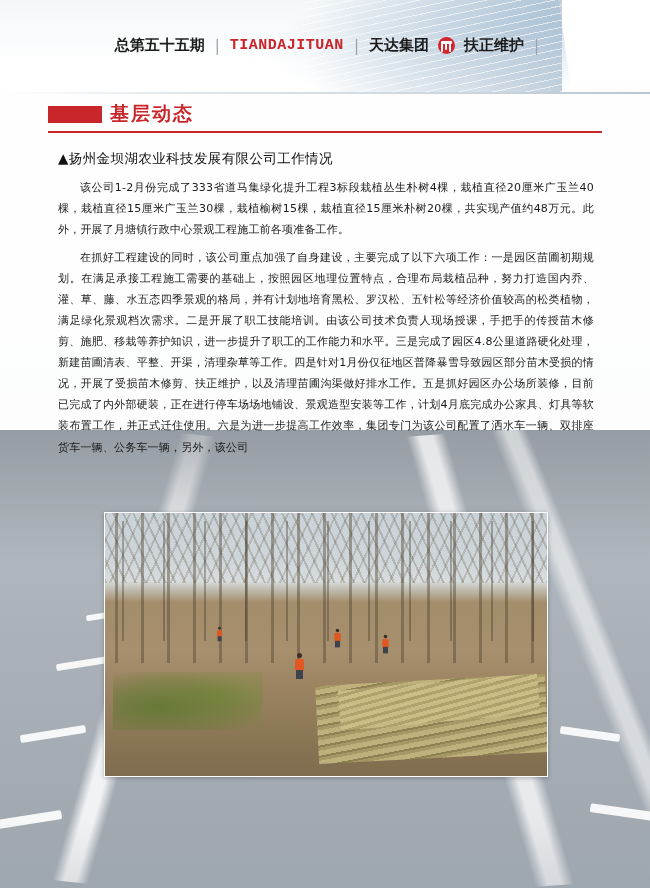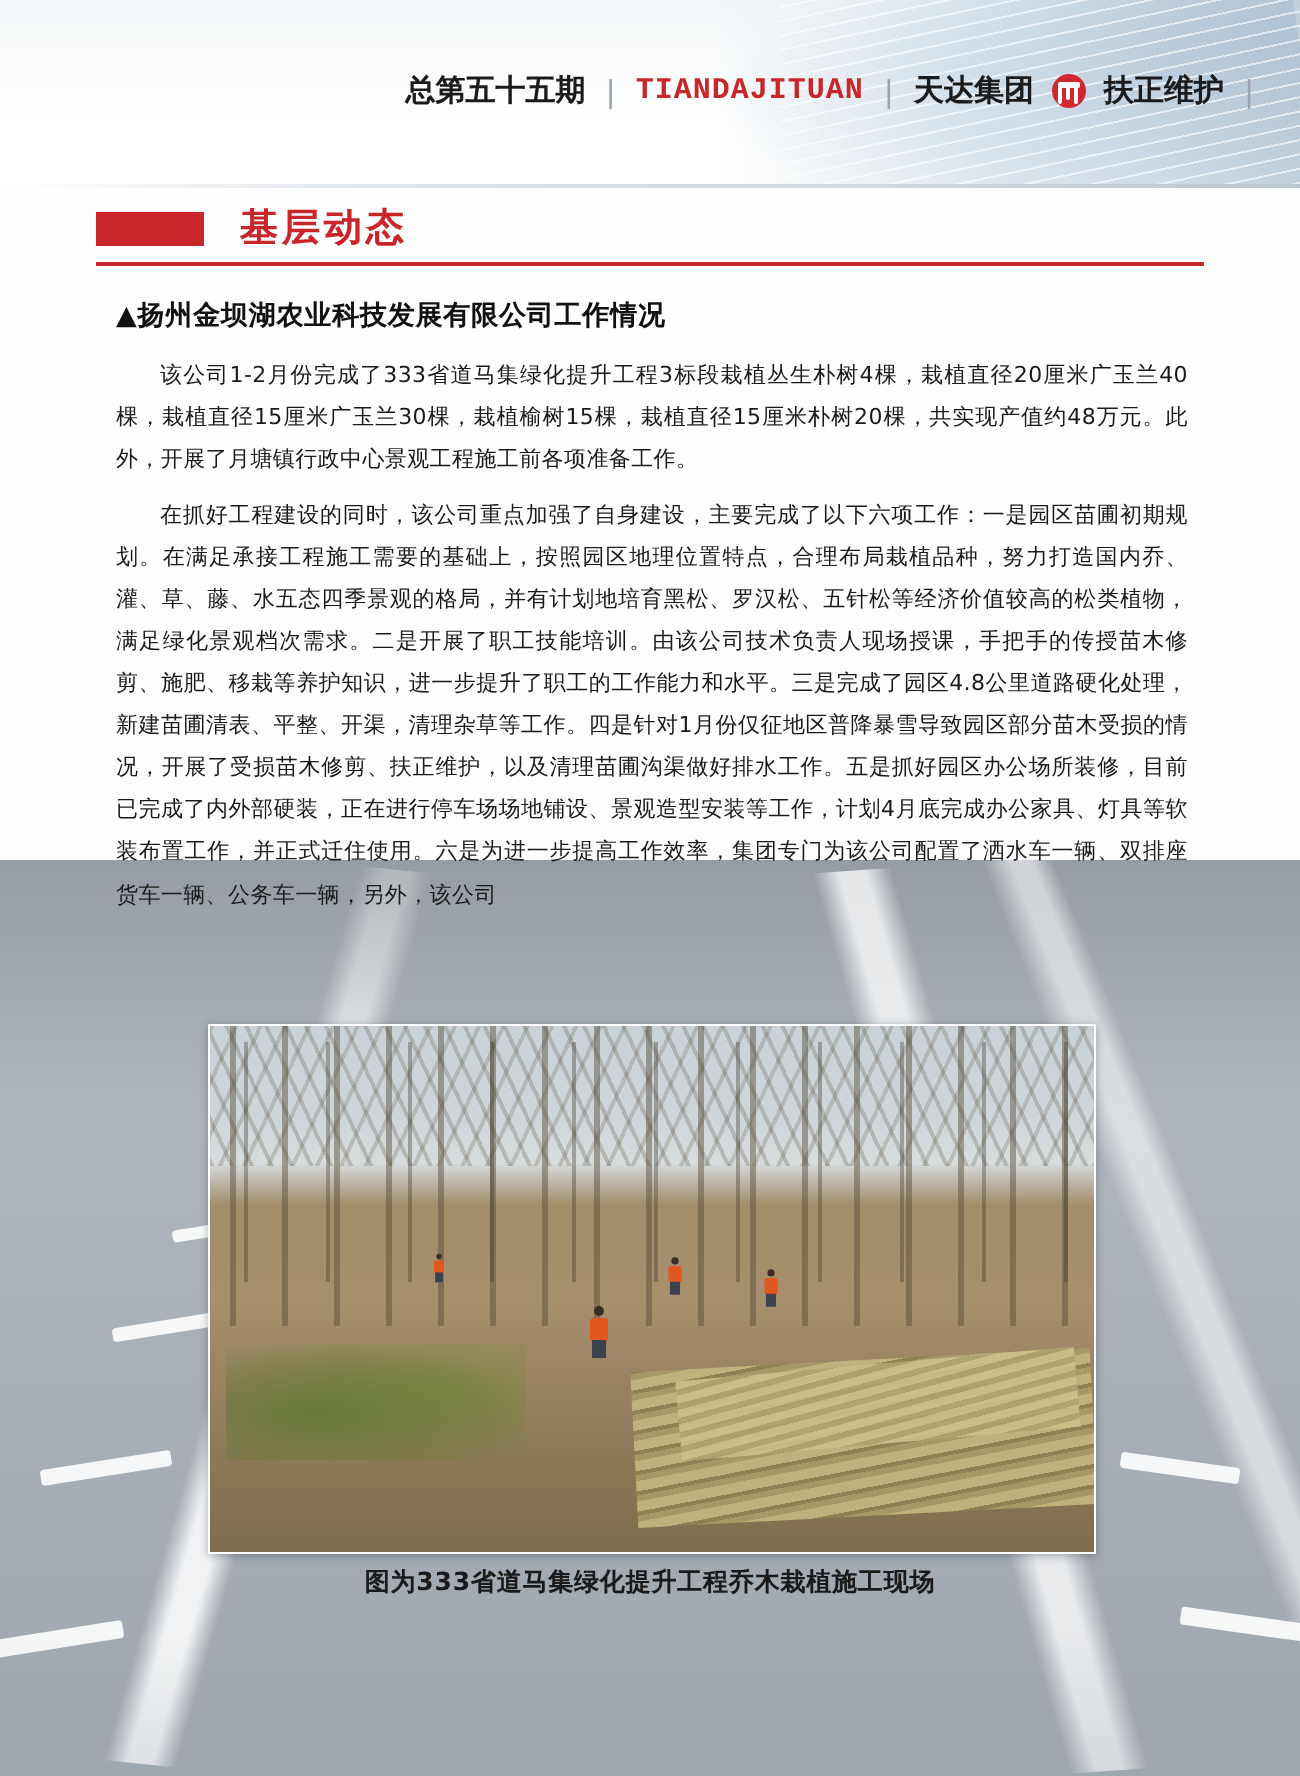--- a/index.html
+++ b/index.html
@@ -73,21 +73,21 @@
     top: 0;
     width: 650px;
     height: 130px;
     background: linear-gradient(to bottom, rgba(120,128,136,0.55), rgba(120,128,136,0));
   }
 
   
   .header {
     position: absolute;
     left: 0; top: 0;
-    width: 650px;
+    width: 562px;
     height: 92px;
     background:
       linear-gradient(to right, rgba(255,255,255,0) 55%, rgba(226,234,240,0.85) 72%, rgba(205,217,228,0.9) 88%, rgba(190,205,219,0.95) 100%),
       linear-gradient(to bottom, #f4f7f9 0%, #ffffff 70%, #ffffff 100%);
   }
   .header-swoosh {
     position: absolute;
     right: 0; top: -40px;
     width: 300px; height: 150px;
     background:
@@ -172,21 +172,21 @@
     width: 54px; height: 17px;
     background: #c8262b;
     flex: none;
   }
   .section-head .title-text {
     font-family: "DejaVu Sans", sans-serif;
     font-weight: bold;
     font-size: 19px;
     color: #c8262b;
     letter-spacing: 2px;
-    margin-left: 18px;
+    margin-left: 8px;
     white-space: nowrap;
   }
   .section-underline {
     position: absolute;
     left: 48px;
     top: 131px;
     width: 554px;
     height: 2px;
     background: #c8262b;
   }
@@ -194,21 +194,21 @@
   
   .article {
     position: absolute;
     left: 58px;
     top: 148px;
     width: 536px;
   }
   .article h2 {
     margin: 0 0 9px 0;
     font-size: 13.5px;
-    font-weight: bold;
+    font-weight: normal;
     color: #111111;
     letter-spacing: .4px;
     line-height: 1.5;
   }
   .article p {
     margin: 0 0 6px 0;
     font-size: 11px;
     line-height: 1.92;
     color: #1a1a1a;
     text-align: justify;
@@ -423,15 +423,14 @@
         <div class="torso"></div>
         <div class="legs"></div>
       </div>
       <div class="worker tiny" style="left:110px;top:108px;">
         <div class="head"></div>
         <div class="torso"></div>
         <div class="legs"></div>
       </div>
     </div>
   </div>
-  <div class="photo-caption">图为333省道马集绿化提升工程乔木栽植施工现场</div>
 
 </div>
 
 </body></html>

